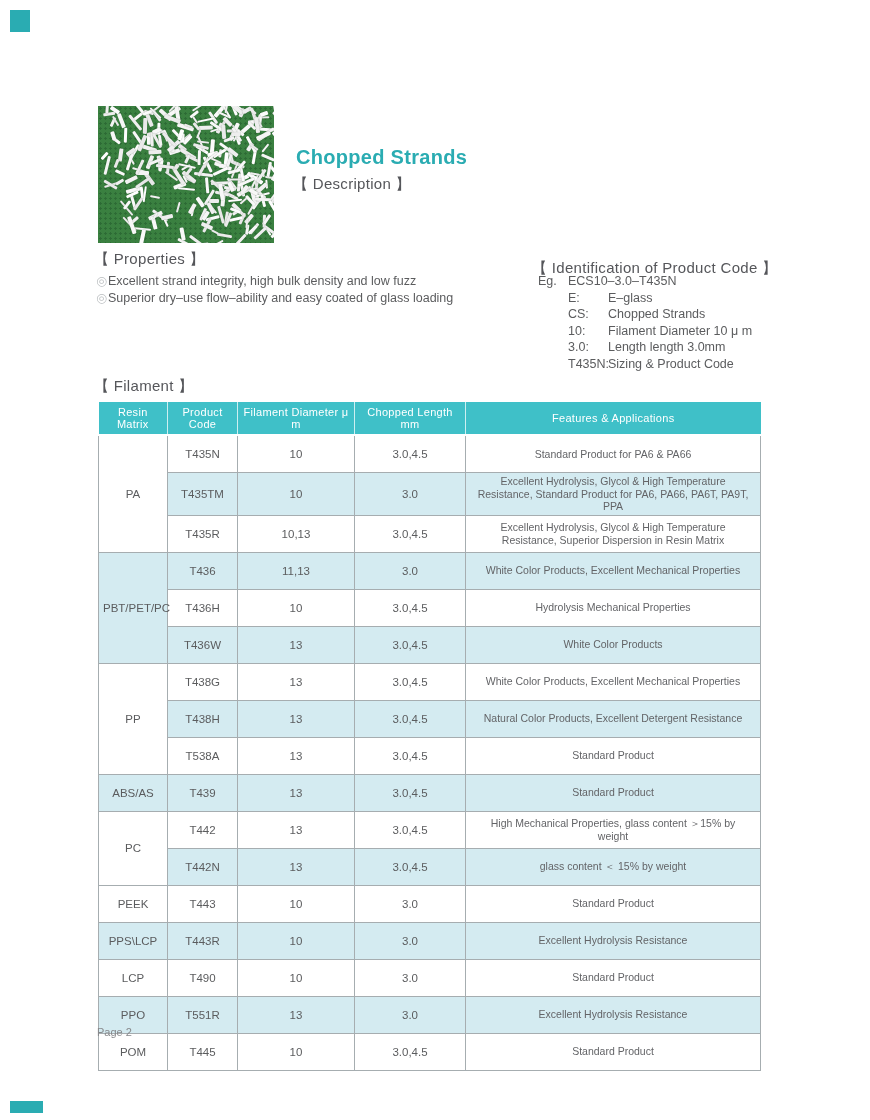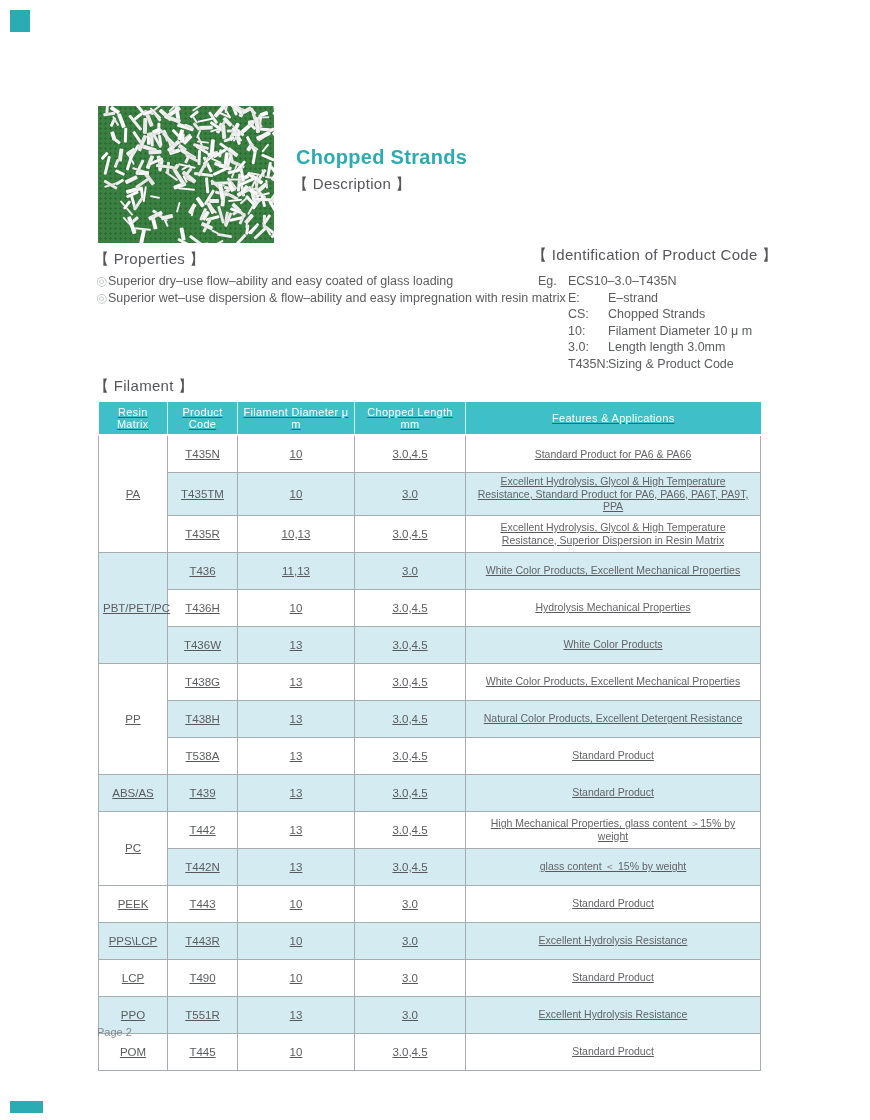--- a/index.html
+++ b/index.html
@@ -20,41 +20,41 @@
   }
   .photo i{display:block;position:absolute;}
 
   .doc-title{
     position:absolute;left:296px;top:146px;font-size:20px;font-weight:bold;
     color:#2aacb2;letter-spacing:.3px;
   }
   .section-head{position:absolute;font-size:15px;color:#55565a;letter-spacing:.3px;}
   .head-desc{left:293px;top:175px;}
   .head-props{left:94px;top:250px;}
-  .head-ident{left:532px;top:246px;}
+  .head-ident{left:532px;top:259px;}
   .head-products{left:94px;top:377px;}
 
   .desc-body{
     position:absolute;left:296px;top:197px;width:468px;
     font-size:13px;line-height:21px;color:#68696b;text-align:justify;
   }
 
   .props-list{position:absolute;left:96px;top:273px;font-size:12.5px;line-height:16.5px;color:#5b5c5e;}
   .prop-line{white-space:nowrap;}
   .prop-bullet{color:#b9bdbf;margin-right:1px;}
 
   .ident{position:absolute;left:538px;top:273px;font-size:12.5px;line-height:16.5px;color:#5b5c5e;}
   .ident-row{display:flex;}
   .ident-eg{width:30px;}
   .ident-key{width:40px;}
   .ident-val{white-space:nowrap;}
 
   table.products{
     position:absolute;left:98px;top:402px;width:662px;
-    border-collapse:collapse;table-layout:fixed;text-decoration:underline;
+    border-collapse:collapse;table-layout:fixed;
   }
   table.products th{
     background:#3fc0c8;color:#ffffff;font-weight:normal;font-size:11px;
     height:32px;border:none;border-left:1px solid rgba(255,255,255,.75);
     border-bottom:2px solid #ffffff;padding:0 2px;letter-spacing:.3px;
   }
   table.products th:first-child{border-left:none;}
   table.products td{
     border:1px solid #a6adb0;text-align:center;vertical-align:middle;
     font-size:11.5px;color:#5b5c5e;height:32px;padding:1px 4px;background:#ffffff;
@@ -361,34 +361,34 @@
       <i style="left: 28.2%; top: 39.7%; width: 15.4px; height: 3px; background: rgb(244, 244, 244); transform: rotate(157deg); border-radius: 1px; box-shadow: rgba(40, 60, 40, 0.4) 0px 0px 1px;"></i>
       <i style="left: 32.8%; top: 42.8%; width: 18px; height: 2.5px; background: rgb(236, 236, 236); transform: rotate(7deg); border-radius: 1px; box-shadow: rgba(40, 60, 40, 0.4) 0px 0px 1px;"></i>
     </div>
 
   <div class="doc-title">Chopped Strands</div>
 
   <div class="section-head head-desc">【 Description 】</div>
 
   <div class="section-head head-props">【 Properties 】</div>
   <div class="props-list">
+      <div class="prop-line"><span class="prop-bullet">◎</span><span>Excellent strand integrity, high bulk density and low fuzz</span></div>
       <div class="prop-line"><span class="prop-bullet">◎</span><span>Superior dry–use flow–ability and easy coated of glass loading</span></div>
-      <div class="prop-line"><span class="prop-bullet">◎</span><span>Superior wet–use dispersion &amp; flow–ability and easy impregnation with resin matrix</span></div>
     </div>
 
   <div class="section-head head-ident">【 Identification of Product Code 】</div>
   <div class="ident">
     <div class="ident-row">
       <span class="ident-eg">Eg.</span>
       <span class="ident-val">ECS10–3.0–T435N</span>
     </div>
     <div id="ident-rows">
         <div class="ident-row" style="padding-left: 30px;">
           <span class="ident-key">E:</span>
-          <span class="ident-val">E–strand</span>
+          <span class="ident-val">E–glass</span>
         </div>
         <div class="ident-row" style="padding-left: 30px;">
           <span class="ident-key">CS:</span>
           <span class="ident-val">Chopped Strands</span>
         </div>
         <div class="ident-row" style="padding-left: 30px;">
           <span class="ident-key">10:</span>
           <span class="ident-val">Filament Diameter 10 μ m</span>
         </div>
         <div class="ident-row" style="padding-left: 30px;">

